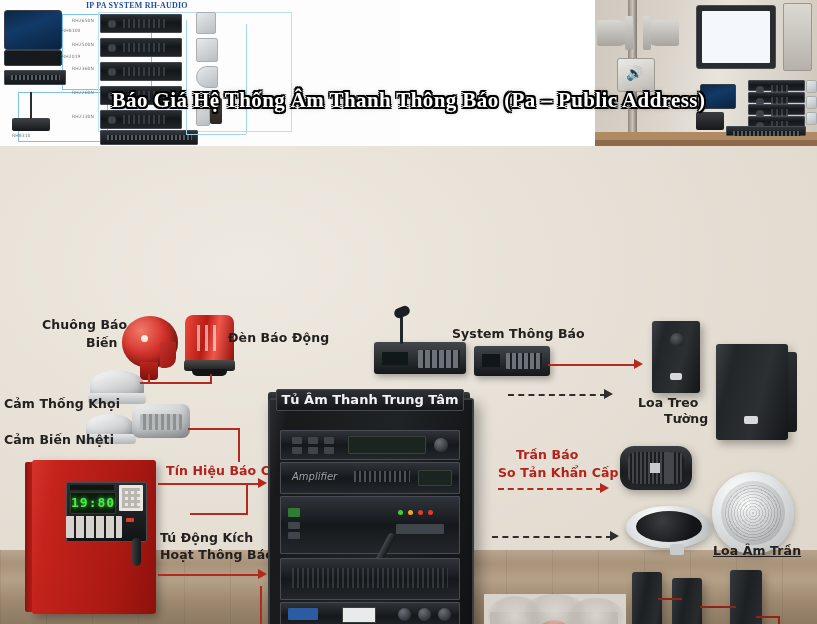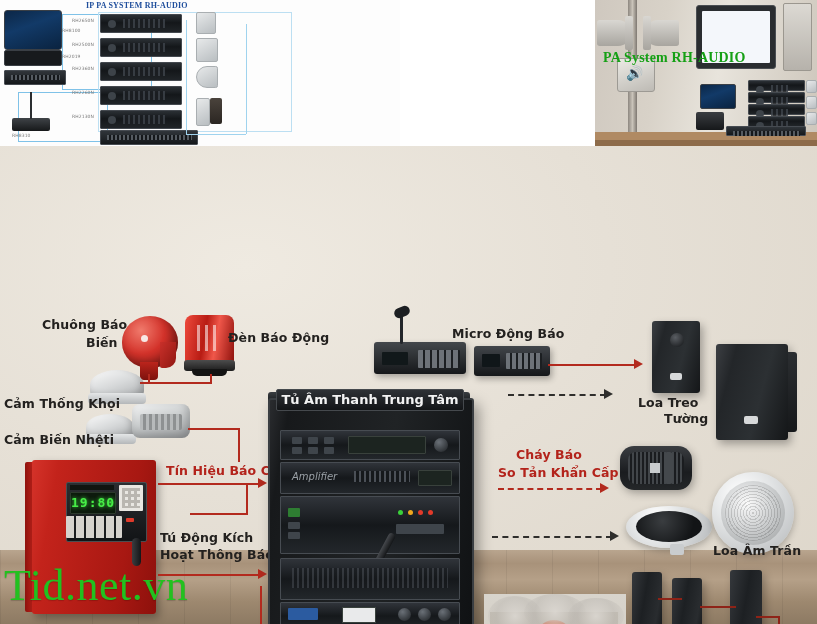--- a/index.html
+++ b/index.html
@@ -237,21 +237,20 @@
     <div class="rk" style="left:748px;top:80px;width:55px;height:9px;"></div>
     <div class="rk" style="left:748px;top:92px;width:55px;height:9px;"></div>
     <div class="rk" style="left:748px;top:104px;width:55px;height:9px;"></div>
     <div class="rk" style="left:748px;top:116px;width:55px;height:9px;"></div>
     <div class="switch" style="left:726px;top:126px;width:78px;height:8px;"></div>
     <div style="position:absolute;left:696px;top:112px;width:28px;height:18px;background:linear-gradient(180deg,#3a3d41,#16181a);border-radius:2px;"></div>
     <div class="spk-sm" style="left:806px;top:80px;width:9px;height:11px;"></div>
     <div class="spk-sm" style="left:806px;top:96px;width:9px;height:11px;"></div>
     <div class="spk-sm" style="left:806px;top:112px;width:9px;height:11px;"></div>
 
-    <div class="pasys">PA System RH-AUDIO</div>
 
     <div class="ippa-title">IP PA SYSTEM RH-AUDIO</div>
 
     <div class="bluebox" style="left:62px;top:14px;width:88px;height:74px;"></div>
     <div class="bluebox" style="left:18px;top:92px;width:88px;height:48px;"></div>
     <div class="bluebox" style="left:98px;top:12px;width:192px;height:118px;border-color:#bcdff2;"></div>
 
     <div class="dev scr" style="left:4px;top:10px;width:56px;height:38px;border-radius:3px;"></div>
     <div class="lbl-tiny" style="left:62px;top:28px;">RH8100</div>
 
@@ -282,20 +281,21 @@
     <div class="spk-sm" style="left:196px;top:38px;width:20px;height:22px;"></div>
     <div class="spk-sm" style="left:196px;top:66px;width:20px;height:20px;border-radius:50% 10% 10% 50%;"></div>
     <div class="spk-sm" style="left:196px;top:98px;width:12px;height:26px;"></div>
     <div style="position:absolute;left:210px;top:98px;width:12px;height:26px;background:linear-gradient(180deg,#4a433c,#2b2622);border-radius:2px;"></div>
 
     <div class="thinline" style="left:186px;top:20px;width:1px;height:114px;"></div>
     <div class="thinline" style="left:186px;top:134px;width:60px;height:1px;"></div>
     <div class="thinline" style="left:246px;top:24px;width:1px;height:110px;"></div>
   </div>
 
+  <div class="main-title">Báo Giá Hệ Thống Âm Thanh Thông Báo (Pa – Public Address)</div>
 
   <div class="main">
     <div class="floor"></div>
 
     <div class="bell"></div>
     <div class="bell-dot"></div>
     <div class="bell-arm"></div>
     <div class="bell-foot"></div>
     <div class="lab c" style="left:42px;top:172px;">Chuông Báo</div>
     <div class="lab" style="left:86px;top:190px;">Biến</div>
@@ -394,21 +394,21 @@
     <div style="position:absolute;left:382px;top:206px;width:26px;height:13px;background:#11181a;border-radius:1px;"></div>
     <div style="position:absolute;left:400px;top:168px;width:3px;height:30px;background:#23262a;border-radius:2px;"></div>
     <div style="position:absolute;left:394px;top:161px;width:16px;height:10px;border-radius:5px;background:#1c1f22;transform:rotate(-22deg);"></div>
 
     <div style="position:absolute;left:474px;top:200px;width:76px;height:30px;border-radius:3px;
        background:linear-gradient(180deg,#41454a,#15171a);box-shadow:2px 3px 6px rgba(0,0,0,.3);"></div>
     <div style="position:absolute;left:482px;top:208px;width:18px;height:13px;background:#101619;border-radius:1px;"></div>
     <div style="position:absolute;left:506px;top:207px;width:36px;height:16px;
        background:repeating-linear-gradient(90deg,#6d7278 0 4px,#1b1e21 4px 6px),repeating-linear-gradient(180deg,transparent 0 4px,#1b1e21 4px 6px);border-radius:1px;"></div>
 
-    <div class="lab" style="left:452px;top:181px;">Micro Động Báo</div>
+    <div class="lab" style="left:452px;top:181px;">System Thông Báo</div>
 
     <div class="wallspk" style="left:652px;top:175px;width:48px;height:72px;">
       <div class="drv" style="left:18px;top:12px;width:14px;height:14px;"></div>
       <div class="port" style="left:18px;top:52px;width:12px;height:7px;"></div>
     </div>
     <div class="wallspk" style="left:716px;top:198px;width:72px;height:96px;">
       <div class="port" style="left:28px;top:72px;width:14px;height:8px;"></div>
     </div>
     <div style="position:absolute;left:788px;top:206px;width:9px;height:80px;
        background:linear-gradient(180deg,#2b2e31,#16181a);border-radius:0 3px 3px 0;"></div>
@@ -418,33 +418,33 @@
     <div class="cl h" style="left:548px;top:218px;width:88px;"></div>
     <div class="arw" style="left:634px;top:213px;"></div>
 
     <div class="dash-h gray" style="left:508px;top:248px;width:98px;"></div>
     <div class="arw gray" style="left:604px;top:243px;"></div>
 
     <div class="cabspk" style="left:620px;top:300px;width:72px;height:44px;"></div>
     <div style="position:absolute;left:650px;top:317px;width:10px;height:10px;background:#c9ccce;z-index:2;"></div>
     <div style="position:absolute;left:664px;top:306px;width:9px;height:32px;background:#44484c;border-radius:3px;z-index:2;"></div>
 
-    <div class="lab red c" style="left:516px;top:302px;">Cháy Báo</div>
+    <div class="lab red c" style="left:516px;top:302px;">Trần Báo</div>
     <div class="lab red" style="left:498px;top:320px;">So Tản Khẩn Cấp</div>
     <div class="dash-h" style="left:498px;top:342px;width:104px;"></div>
     <div class="arw" style="left:600px;top:337px;"></div>
 
     <div class="ceilspk" style="left:626px;top:360px;width:86px;height:42px;border-radius:50%;">
       <div class="inner" style="left:10px;top:5px;width:66px;height:31px;"></div>
     </div>
     <div style="position:absolute;left:670px;top:398px;width:14px;height:11px;background:#c9ccce;border-radius:2px;"></div>
     <div class="ceilspk" style="left:712px;top:326px;width:82px;height:82px;">
       <div class="mesh" style="left:9px;top:9px;width:64px;height:64px;"></div>
     </div>
-    <div class="lab" style="left:713px;top:398px;">Loa Âm Trần</div>
+    <div class="lab" style="left:713px;top:398px;text-decoration:underline;">Loa Âm Trần</div>
 
     <div class="dash-h gray" style="left:492px;top:390px;width:120px;"></div>
     <div class="arw gray" style="left:610px;top:385px;"></div>
 
     <div class="colspk" style="left:632px;top:426px;width:30px;height:74px;">
     </div>
 
     <div class="colspk" style="left:672px;top:432px;width:30px;height:72px;"></div>
     <div class="colspk" style="left:730px;top:424px;width:32px;height:118px;"></div>
 
@@ -459,14 +459,13 @@
       <div class="flame" style="left:52px;top:26px;width:36px;height:34px;opacity:.85;"></div>
       <div class="smoke" style="left:4px;top:2px;width:54px;height:40px;"></div>
       <div class="smoke" style="left:40px;top:0;width:62px;height:36px;"></div>
       <div class="smoke" style="left:84px;top:4px;width:56px;height:36px;"></div>
 
     </div>
 
     <div class="cl v" style="left:260px;top:440px;height:70px;"></div>
   </div>
 
-  <div class="watermark">Tid.net.vn</div>
 </div>
 
 </body></html>

